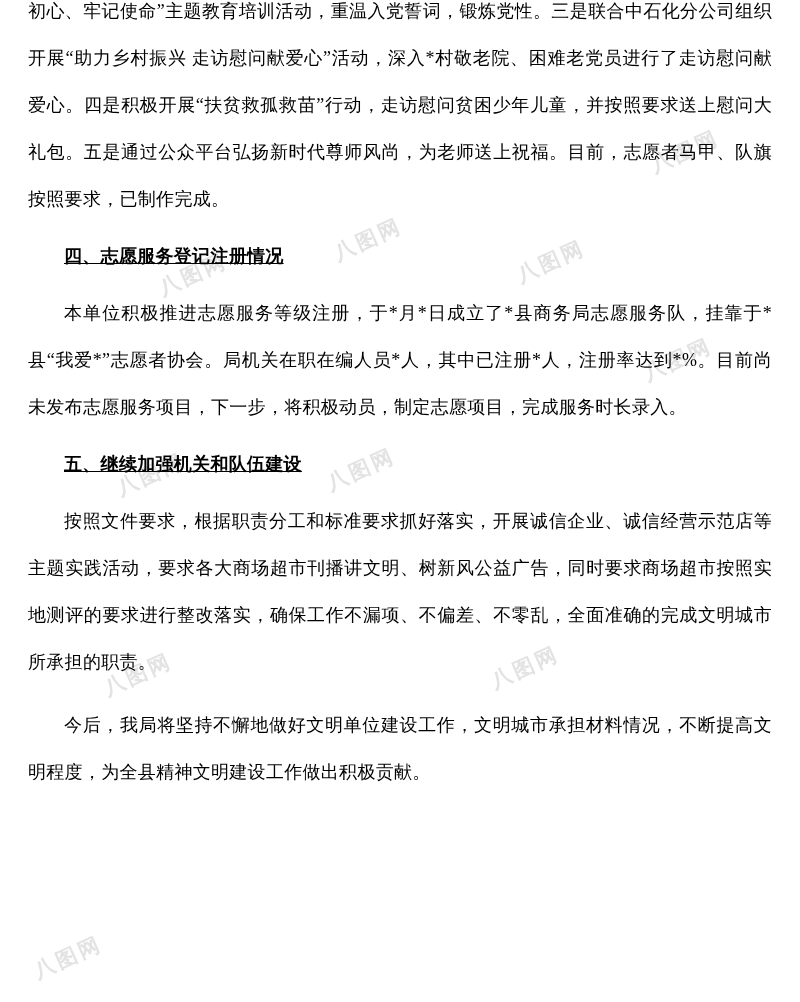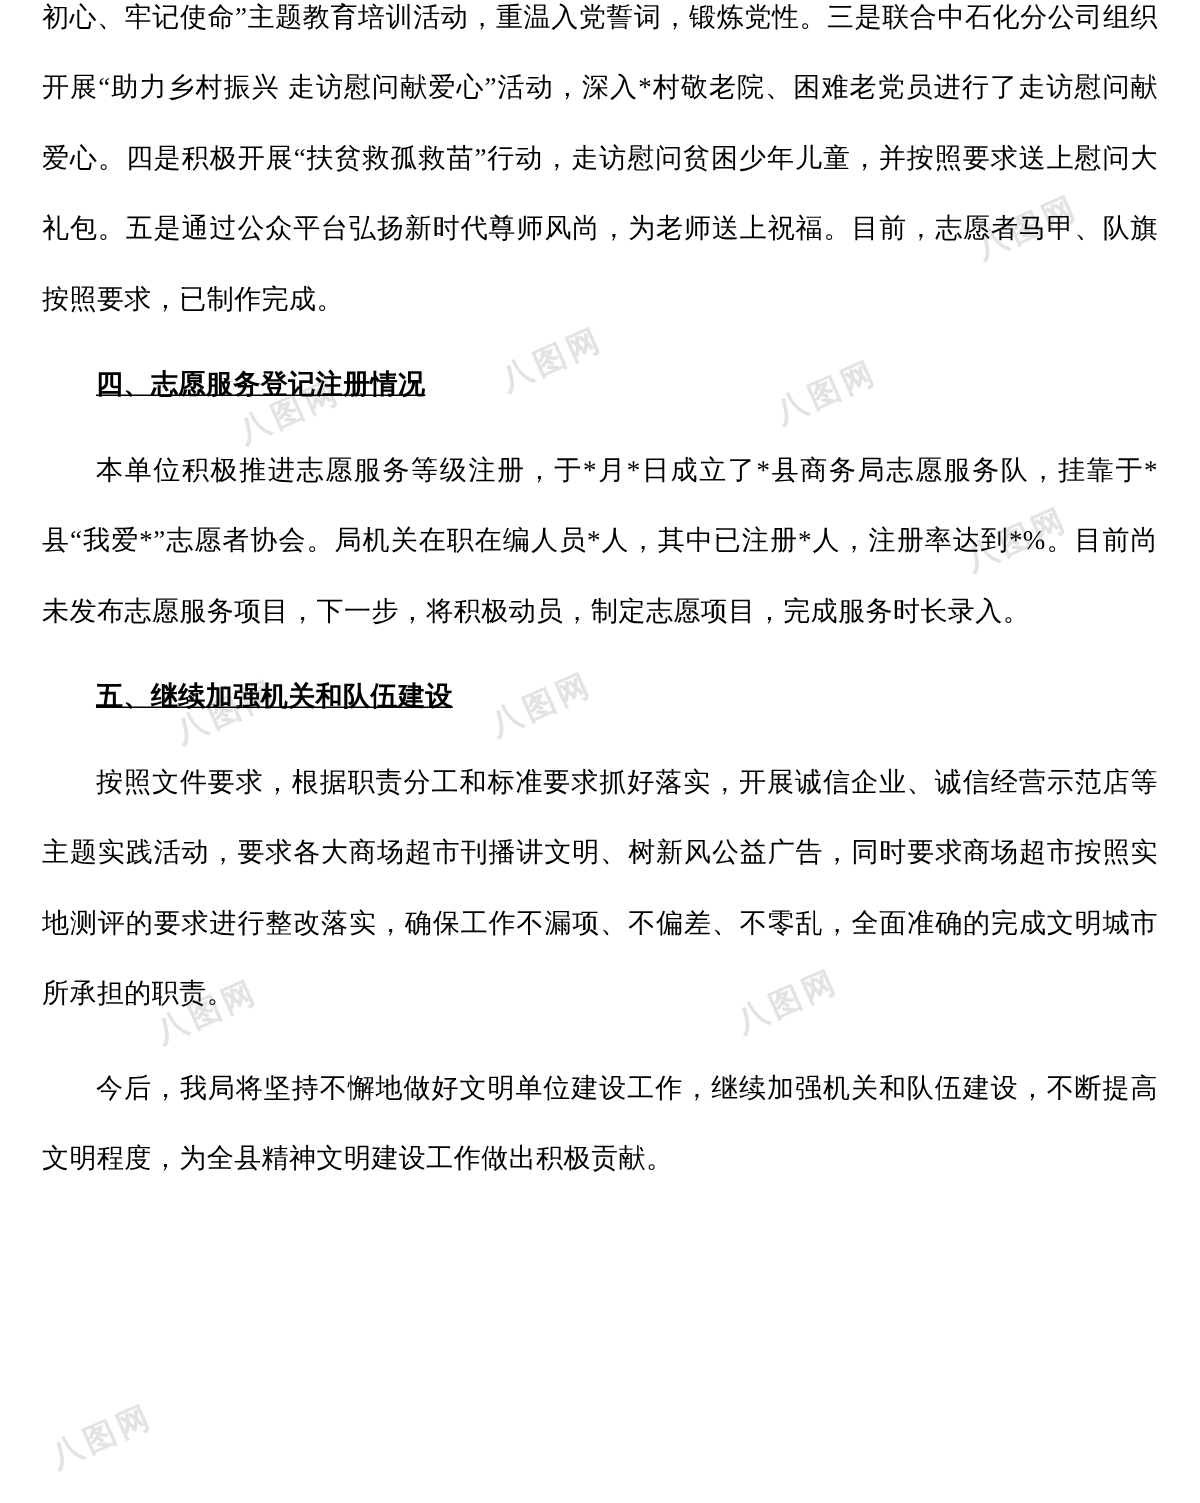--- a/index.html
+++ b/index.html
@@ -70,15 +70,15 @@
       <span class="wm" style="left: 105px; top: 675px; color: rgb(227, 227, 227);">八图网</span>
       <span class="wm" style="left: 492px; top: 668px; color: rgb(227, 227, 227);">八图网</span>
       <span class="wm" style="left: 35px; top: 958px; color: rgb(227, 227, 227);">八图网</span>
     </div>
   <div class="doc">
       <p class="body">初心、牢记使命”主题教育培训活动，重温入党誓词，锻炼党性。三是联合中石化分公司组织开展“助力乡村振兴 走访慰问献爱心”活动，深入*村敬老院、困难老党员进行了走访慰问献爱心。四是积极开展“扶贫救孤救苗”行动，走访慰问贫困少年儿童，并按照要求送上慰问大礼包。五是通过公众平台弘扬新时代尊师风尚，为老师送上祝福。目前，志愿者马甲、队旗按照要求，已制作完成。</p>
       <p class="heading">四、志愿服务登记注册情况</p>
       <p class="body indent">本单位积极推进志愿服务等级注册，于*月*日成立了*县商务局志愿服务队，挂靠于*县“我爱*”志愿者协会。局机关在职在编人员*人，其中已注册*人，注册率达到*%。目前尚未发布志愿服务项目，下一步，将积极动员，制定志愿项目，完成服务时长录入。</p>
       <p class="heading">五、继续加强机关和队伍建设</p>
       <p class="body indent">按照文件要求，根据职责分工和标准要求抓好落实，开展诚信企业、诚信经营示范店等主题实践活动，要求各大商场超市刊播讲文明、树新风公益广告，同时要求商场超市按照实地测评的要求进行整改落实，确保工作不漏项、不偏差、不零乱，全面准确的完成文明城市所承担的职责。</p>
-      <p class="body indent">今后，我局将坚持不懈地做好文明单位建设工作，继续加强机关和队伍建设，不断提高文明程度，为全县精神文明建设工作做出积极贡献。</p>
+      <p class="body indent">今后，我局将坚持不懈地做好文明单位建设工作，文明城市承担材料情况，不断提高文明程度，为全县精神文明建设工作做出积极贡献。</p>
     </div>
 </div>
 
 </body></html>

